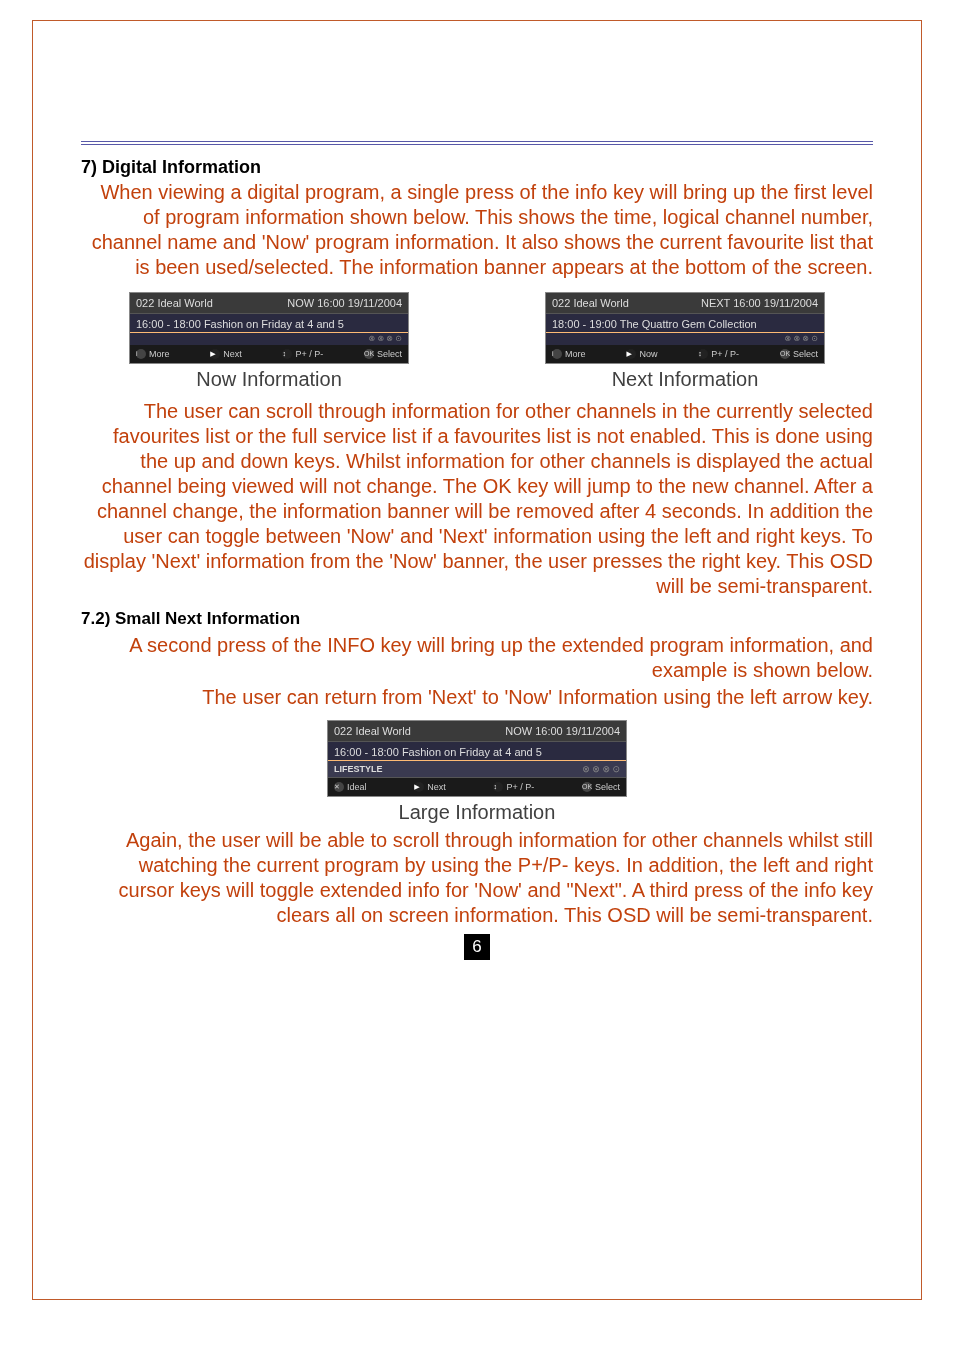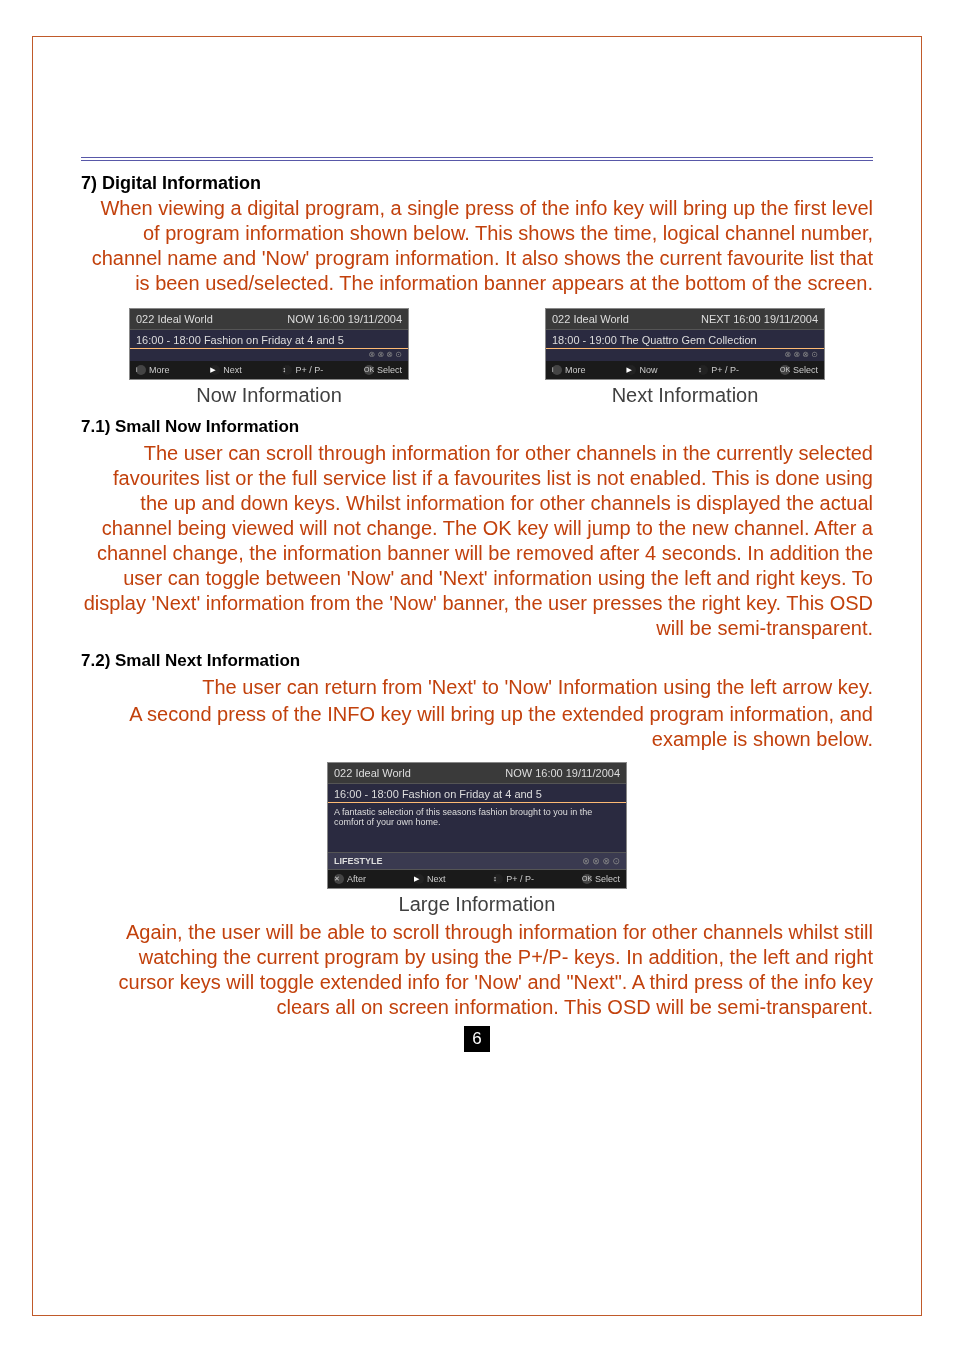--- a/index.html
+++ b/index.html
@@ -8,21 +8,21 @@
       box-sizing: border-box;
     }
     body {
       font-family: Arial, Helvetica, sans-serif;
       background: #fff;
       width: 954px;
       margin: 0 auto;
     }
     .outer-border {
       border: 1px solid #c05a2a;
-      margin: 36px 32px;
+      margin: 20px 32px;
       padding: 120px 48px 56px 48px;
       min-height: 1280px;
     }
     .divider {
       border: none;
       border-top: 4px double #5858a8;
       margin-bottom: 12px;
     }
     h2.section-title {
       font-size: 18px;
@@ -227,44 +227,42 @@
           <span>
               <span class="dot dot-dark">OK</span>
               <span>Select</span>
             </span>
         </div>
       </div>
       <div class="caption">Next Information</div>
     </div>
   </div>
 
-  <h3 class="subsection-title">7.1) Small Now Information</h3>
   <p class="body-text">The user can scroll through information for other channels in the currently selected favourites list or the full service list if a favourites list is not enabled. This is done using the up and down keys. Whilst information for other channels is displayed the actual channel being viewed will not change. The OK key will jump to the new channel. After a channel change, the information banner will be removed after 4 seconds. In addition the user can toggle between 'Now' and 'Next' information using the left and right keys. To display 'Next' information from the 'Now' banner, the user presses the right key. This OSD will be semi-transparent.</p>
 
   <h3 class="subsection-title">7.2) Small Next Information</h3>
+  <p class="body-text">A second press of the INFO key will bring up the extended program information, and example is shown below.</p>
   <p class="body-text">The user can return from 'Next' to 'Now' Information using the left arrow key.</p>
-  <p class="body-text">A second press of the INFO key will bring up the extended program information, and example is shown below.</p>
 
 
   <div class="center-block">
     <div class="osd-large">
       <div class="osd-header">
         <span>022 Ideal World</span>
         <span>NOW 16:00 19/11/2004</span>
       </div>
       <div class="osd-program">16:00 - 18:00  Fashion on Friday at 4 and 5</div>
-      <div class="osd-desc">A fantastic selection of this seasons fashion brought to you in the comfort of your own home.</div>
       <div class="osd-lifestyle">
         <span>LIFESTYLE</span>
         <span style="font-weight:normal;color:#888;">⊗ ⊗ ⊗ ⊙</span>
       </div>
       <div class="osd-footer">
         <span>
             <span class="dot dot-dark">✕</span>
-            <span>After</span>
+            <span>Ideal</span>
           </span>
         <span>
             <span class="dot dot-play">▶</span>
             <span>Next</span>
           </span>
         <span>
             <span class="dot dot-arrows">↕</span>
             <span>P+ / P-</span>
           </span>
         <span>

